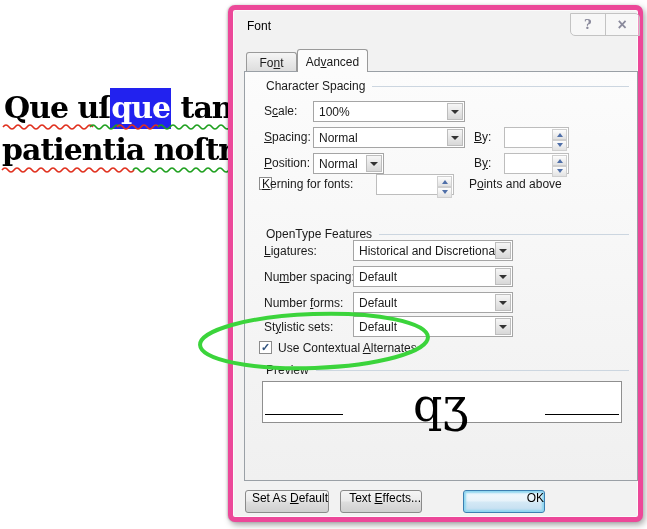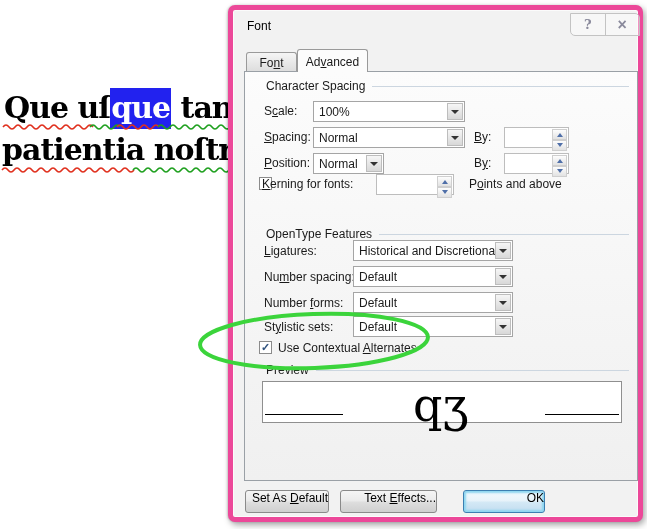--- a/index.html
+++ b/index.html
@@ -57,21 +57,21 @@
   #preview-box { position:absolute; left:17px; top:309px; width:360px; height:42px; background:#fff; border:1px solid #8f8f8f; }
   .pv-line { position:absolute; top:32px; height:1px; background:#000; }
   #pv-line-left { left:2px; width:78px; }
   #pv-line-right { left:282px; width:74px; }
   #pv-glyph { position:absolute; left:150px; top:-4px; font-family:"DejaVu Serif", serif; font-weight:normal; font-size:46px; color:#000; }
   #pv-caption { position:absolute; left:4px; top:356px; font-size:11.5px; white-space:nowrap; }
 
   
   .btn { position:absolute; top:480px; height:23px; background:linear-gradient(#f5f5f5 0%,#ebebeb 45%,#dddddd 55%,#cfcfcf 100%); border:1px solid #8a8a8a; border-radius:3px; font-size:12px; text-align:right; color:#000; }
   #btn-setdefault { left:12px; width:84px; }
-  #btn-texteffects { left:107px; width:97px; }
+  #btn-texteffects { left:107px; width:82px; }
   #btn-ok { left:230px; width:82px; border:1px solid #3c7fb1; box-shadow:inset 0 0 2px 2px #8ed6f0; background:linear-gradient(#f2f9fd 0%,#e8f3fa 45%,#d3e8f5 55%,#c2ddf0 100%); }
   #btn-cancel { left:332px; width:75px; }
 
   
   #annot { position:absolute; left:0; top:0; width:647px; height:529px; z-index:5; pointer-events:none; }
 </style>
 </head>
 <body>
 
 <div id="canvas">

